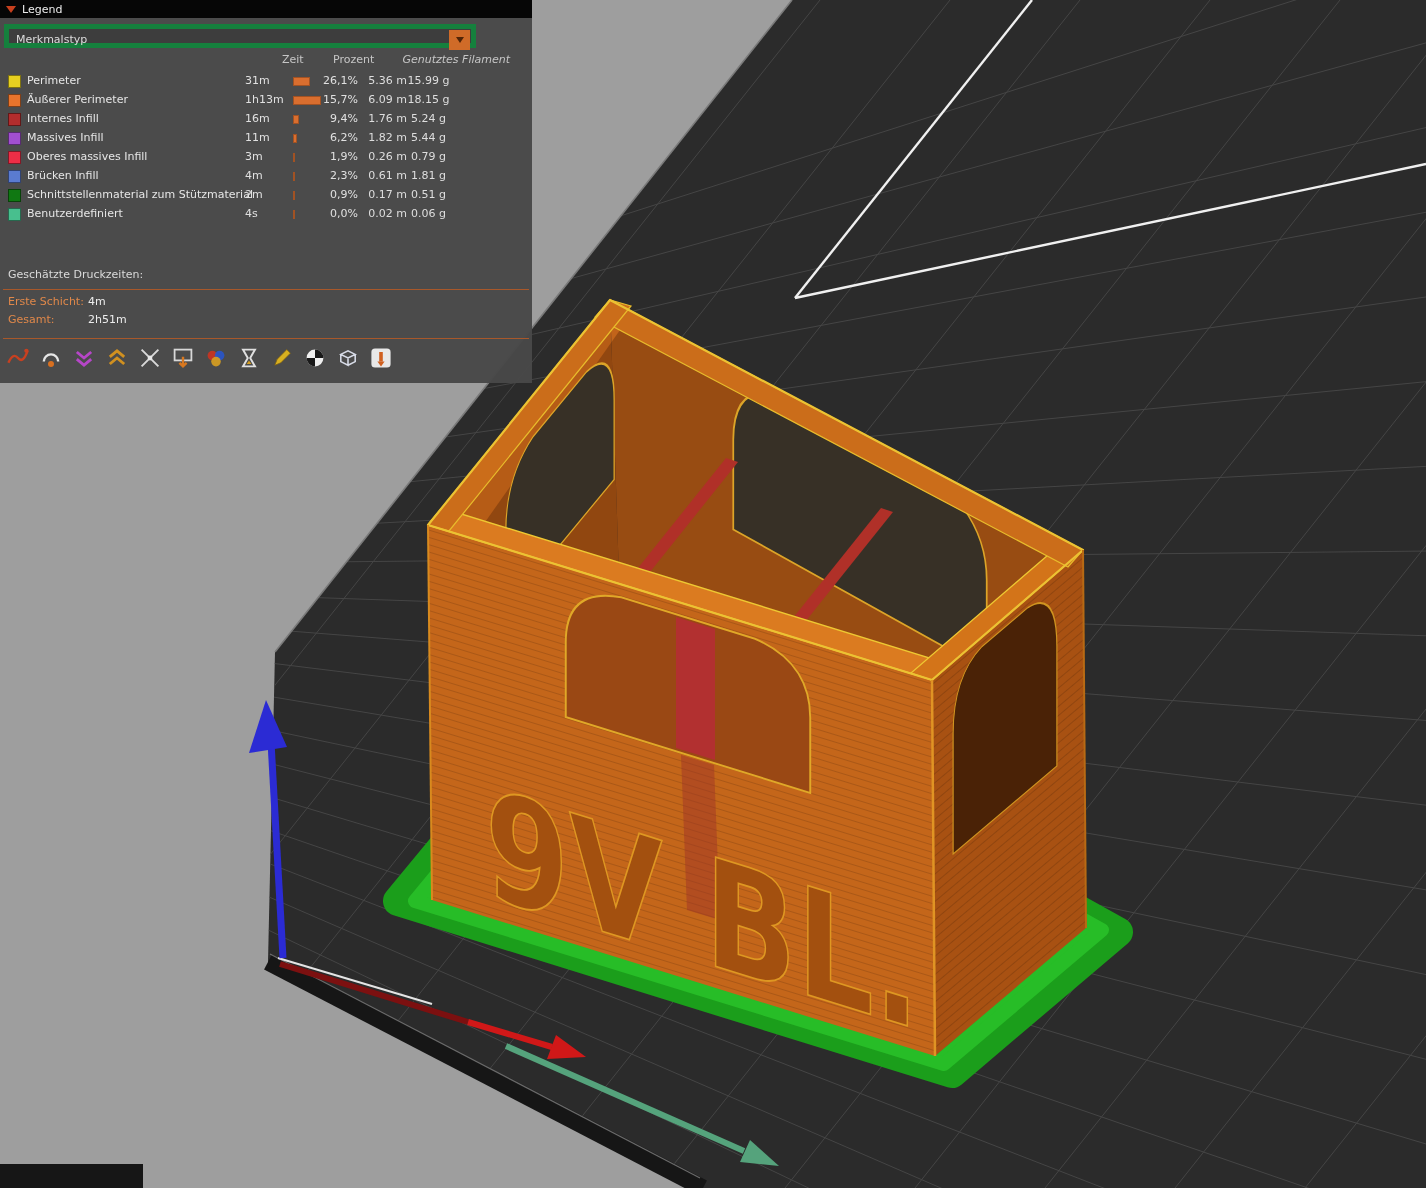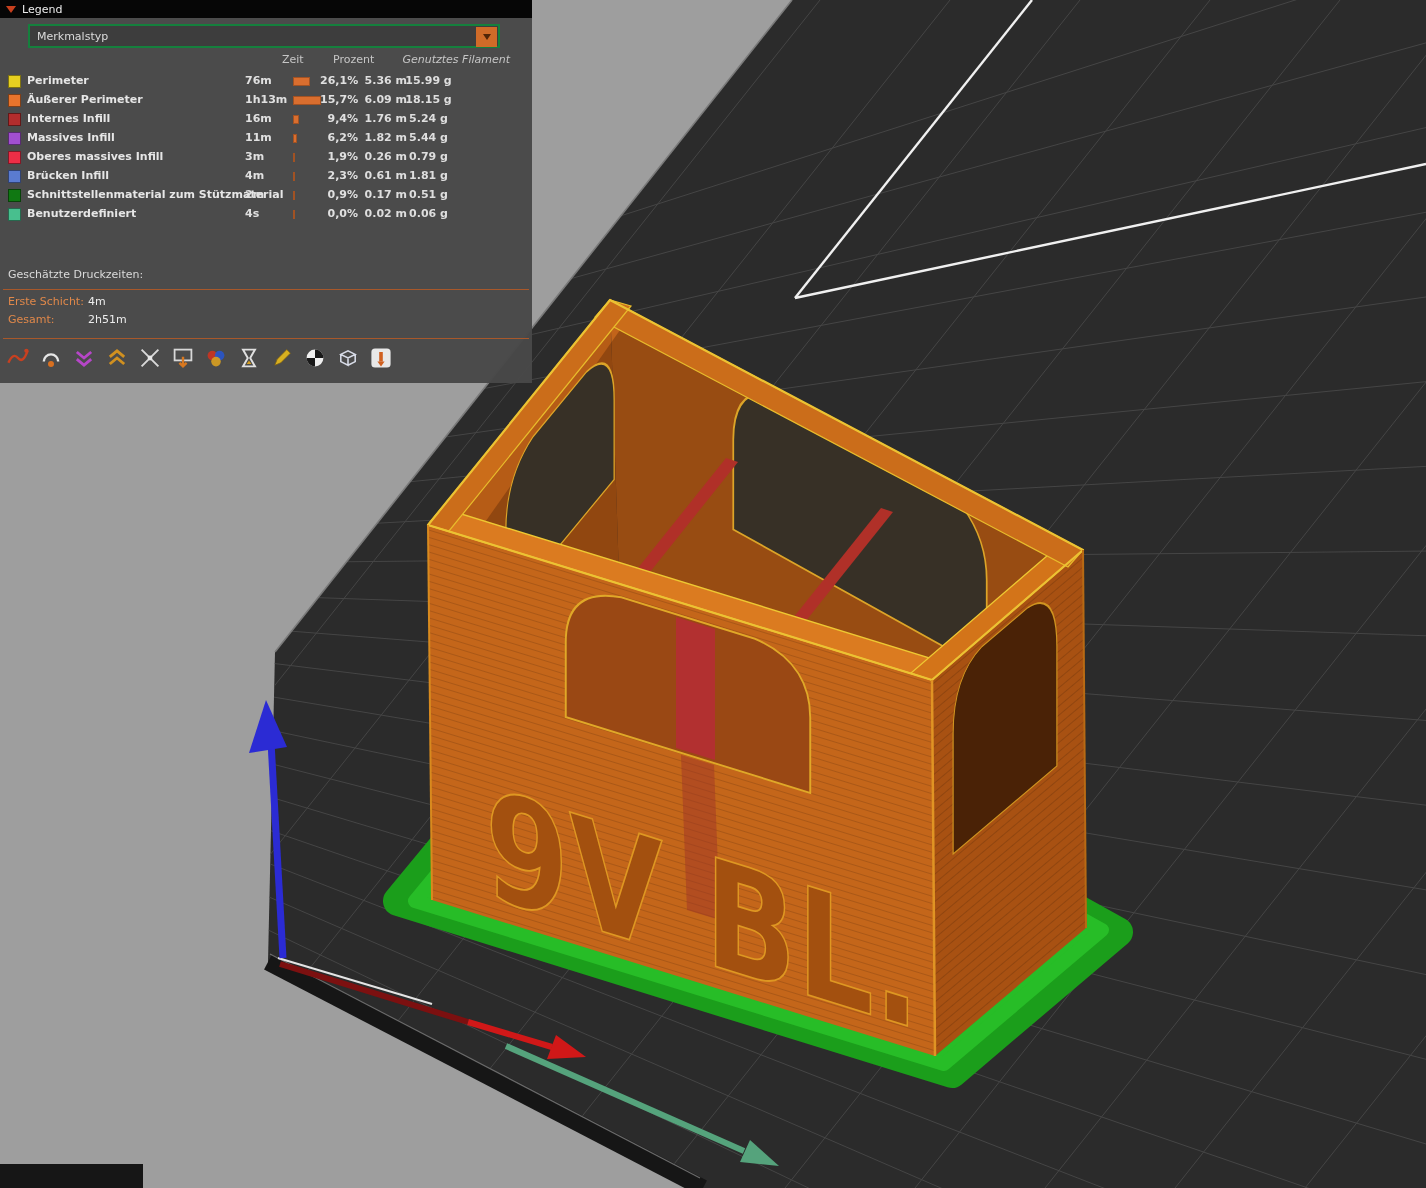--- a/index.html
+++ b/index.html
@@ -18,37 +18,37 @@
   .legend-titlebar{
     position:absolute; left:0; top:0; right:0; height:18px; background:#060606;
     display:flex; align-items:center; gap:6px; padding-left:6px; box-sizing:border-box;
   }
   .collapse-triangle{ width:0; height:0; border-left:5px solid transparent;
     border-right:5px solid transparent; border-top:7px solid #c8401e; }
   .legend-title{ color:#ececec; font-size:11px; }
 
   .dropdown{
     position:absolute; left:4px; top:24px; width:472px; height:24px;
-    background:#3d3d3d; border:2px solid #15803d; box-sizing:border-box;margin-left:24px;
+    background:#3d3d3d; border:5px solid #15803d; box-sizing:border-box;
   }
   .dropdown-value{ position:absolute; left:7px; top:4px; color:#dcdcdc; }
   .dropdown-button{
     position:absolute; right:1px; top:1px; width:21px; height:20px; background:#d06b28;
     display:flex; align-items:center; justify-content:center;
   }
   .dropdown-button::after{ content:""; width:0; height:0;
     border-left:4px solid transparent; border-right:4px solid transparent;
     border-top:6px solid #512507; }
 
   .col-header{ position:absolute; top:53px; color:#c6c6c6;margin-left:37px; }
   .header-zeit{ left:245px; } .header-prozent{ left:296px; }
   .header-filament{ left:332px; width:141px; text-align:right;font-style:italic; }
 
   #feature-rows{ position:absolute; left:0; top:72px; width:481px; }
-  .feature-row{ position:relative; height:19px;font-weight:bold; }
+  .feature-row{ position:relative; height:19px; }
   .swatch{ position:absolute; left:8px; top:3px; width:13px; height:13px;
     border:1px solid rgba(0,0,0,0.45); box-sizing:border-box; }
   .f-label{ position:absolute; left:27px; top:2px; white-space:nowrap; color:#e6e6e6;}
   .f-time{ position:absolute; left:245px; top:2px; color:#e0e0e0;}
   .f-bar{ position:absolute; left:293px; top:5px; height:9px; background:#d96e2f;
     border:1px solid rgba(0,0,0,0.25); box-sizing:border-box;}
   .f-pct{ position:absolute; left:320px; width:38px; top:2px; text-align:right; color:#e0e0e0;}
   .f-m{ position:absolute; left:362px; width:45px; top:2px; text-align:right; color:#dedede;}
   .f-g{ position:absolute; left:404px; width:49px; top:2px; text-align:center; color:#dedede;}
 
@@ -208,21 +208,21 @@
   </div>
 
   <span class="col-header header-zeit">Zeit</span>
   <span class="col-header header-prozent">Prozent</span>
   <span class="col-header header-filament">Genutztes Filament</span>
 
   <div id="feature-rows">
   <div class="feature-row">
     <span class="swatch" style="background: rgb(230, 207, 32);"></span>
     <span class="f-label">Perimeter</span>
-    <span class="f-time">76m</span>
+    <span class="f-time">31m</span>
     <span class="f-bar" style="width: 17px;"></span>
     <span class="f-pct">26,1%</span>
     <span class="f-m">5.36 m</span>
     <span class="f-g">15.99 g</span>
   </div>
 
   <div class="feature-row">
     <span class="swatch" style="background: rgb(232, 116, 44);"></span>
     <span class="f-label">Äußerer Perimeter</span>
     <span class="f-time">1h13m</span>

